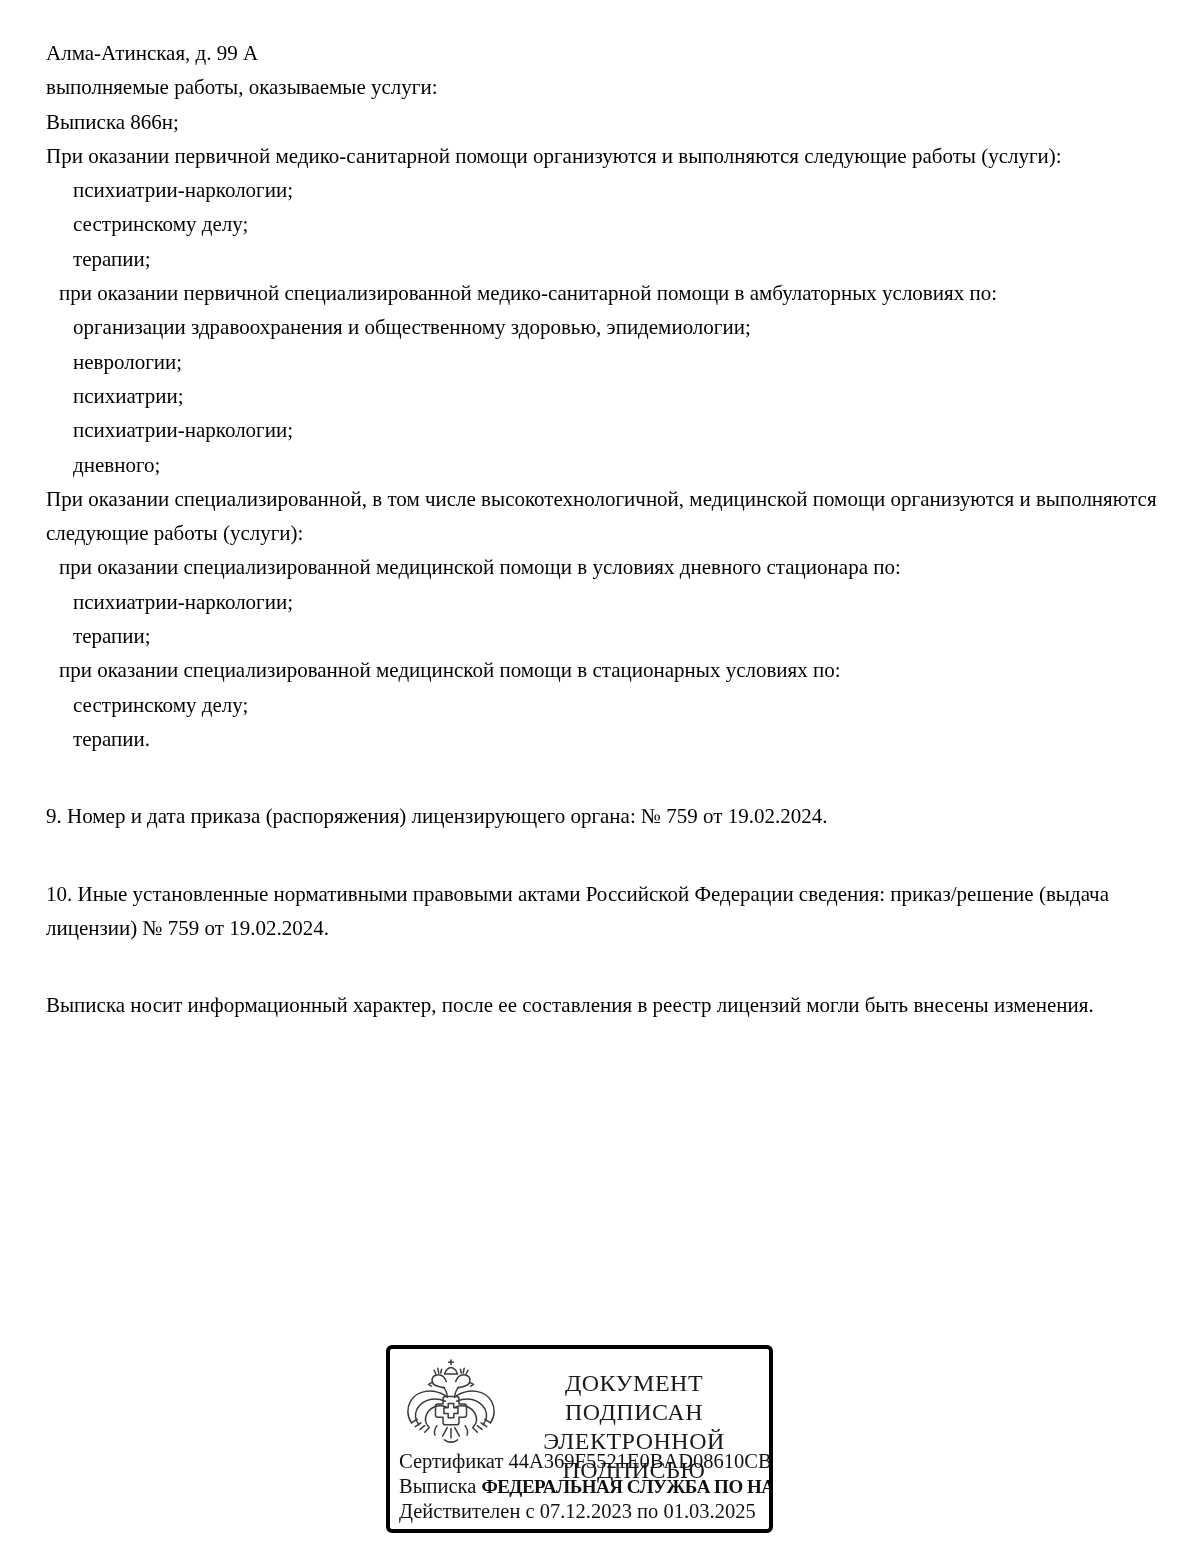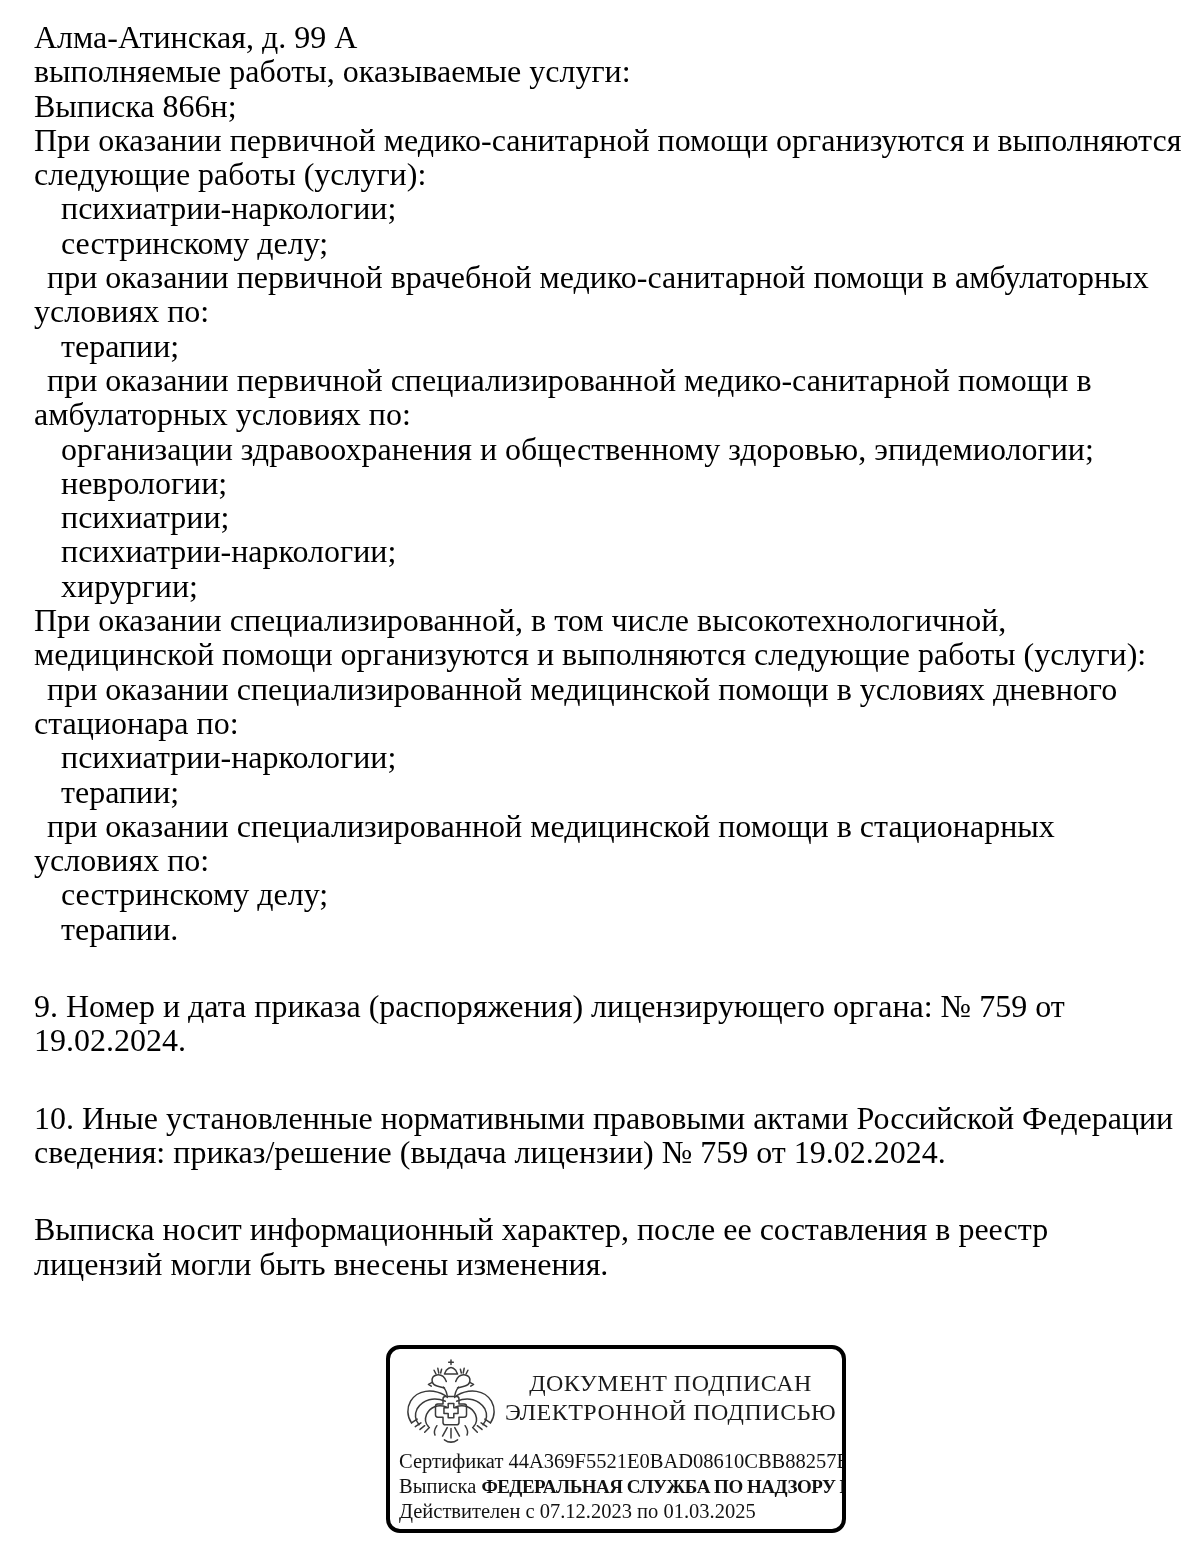--- a/index.html
+++ b/index.html
@@ -10,43 +10,43 @@
     background: #ffffff;
     color: #000000;
     font-family: "Liberation Serif", "DejaVu Serif", serif;
     overflow: hidden;
   }
 
   
   .doc {
     position: absolute;
     left: 0;
-    top: 0;
+    top: 16px;
     width: 1200px;
     box-sizing: border-box;
-    padding: 20px 18px 0 34px;
-    font-size: 32px;
+    padding: 20px 18px 0 46px;
+    font-size: 21px;
     line-height: 34.3px;
   }
   .doc p { margin: 0; }
   .doc p.indent-0 { text-indent: 0; }
   .doc p.indent-1 { text-indent: 13px; }
   .doc p.indent-2 { text-indent: 27px; }
   .doc p.spaced   { margin-top: 43px; }
 
   
   .stamp {
     position: absolute;
     left: 386px;
     top: 1345px;
-    width: 460px;
+    width: 387px;
     height: 188px;
     box-sizing: border-box;
     border: 4px solid #000000;
-    border-radius: 14px;
+    border-radius: 6px;
     background: #ffffff;
     overflow: hidden;
   }
   .stamp-top {
     display: flex;
     align-items: flex-start;
     height: 100px;
   }
   .emblem {
     flex: none;
@@ -79,28 +79,27 @@
 </head>
 <body>
 
 <div class="doc">
     <p class="indent-0">Алма-Атинская, д. 99 А</p>
     <p class="indent-0">выполняемые работы, оказываемые услуги:</p>
     <p class="indent-0">Выписка 866н;</p>
     <p class="indent-0">При оказании первичной медико-санитарной помощи организуются и выполняются следующие работы (услуги):</p>
     <p class="indent-2">психиатрии-наркологии;</p>
     <p class="indent-2">сестринскому делу;</p>
-    <p class="indent-1">при оказании первичной врачебной медико-санитарной помощи в амбулаторных условиях по:</p>
     <p class="indent-2">терапии;</p>
     <p class="indent-1">при оказании первичной специализированной медико-санитарной помощи в амбулаторных условиях по:</p>
     <p class="indent-2">организации здравоохранения и общественному здоровью, эпидемиологии;</p>
     <p class="indent-2">неврологии;</p>
     <p class="indent-2">психиатрии;</p>
     <p class="indent-2">психиатрии-наркологии;</p>
-    <p class="indent-2">хирургии;</p>
+    <p class="indent-2">дневного;</p>
     <p class="indent-0">При оказании специализированной, в том числе высокотехнологичной, медицинской помощи организуются и выполняются следующие работы (услуги):</p>
     <p class="indent-1">при оказании специализированной медицинской помощи в условиях дневного стационара по:</p>
     <p class="indent-2">психиатрии-наркологии;</p>
     <p class="indent-2">терапии;</p>
     <p class="indent-1">при оказании специализированной медицинской помощи в стационарных условиях по:</p>
     <p class="indent-2">сестринскому делу;</p>
     <p class="indent-2">терапии.</p>
     <p class="indent-0 spaced">9. Номер и дата приказа (распоряжения) лицензирующего органа: № 759 от 19.02.2024.</p>
     <p class="indent-0 spaced">10. Иные установленные нормативными правовыми актами Российской Федерации сведения: приказ/решение (выдача лицензии) № 759 от 19.02.2024.</p>
     <p class="indent-0 spaced">Выписка носит информационный характер, после ее составления в реестр лицензий могли быть внесены изменения.</p>

